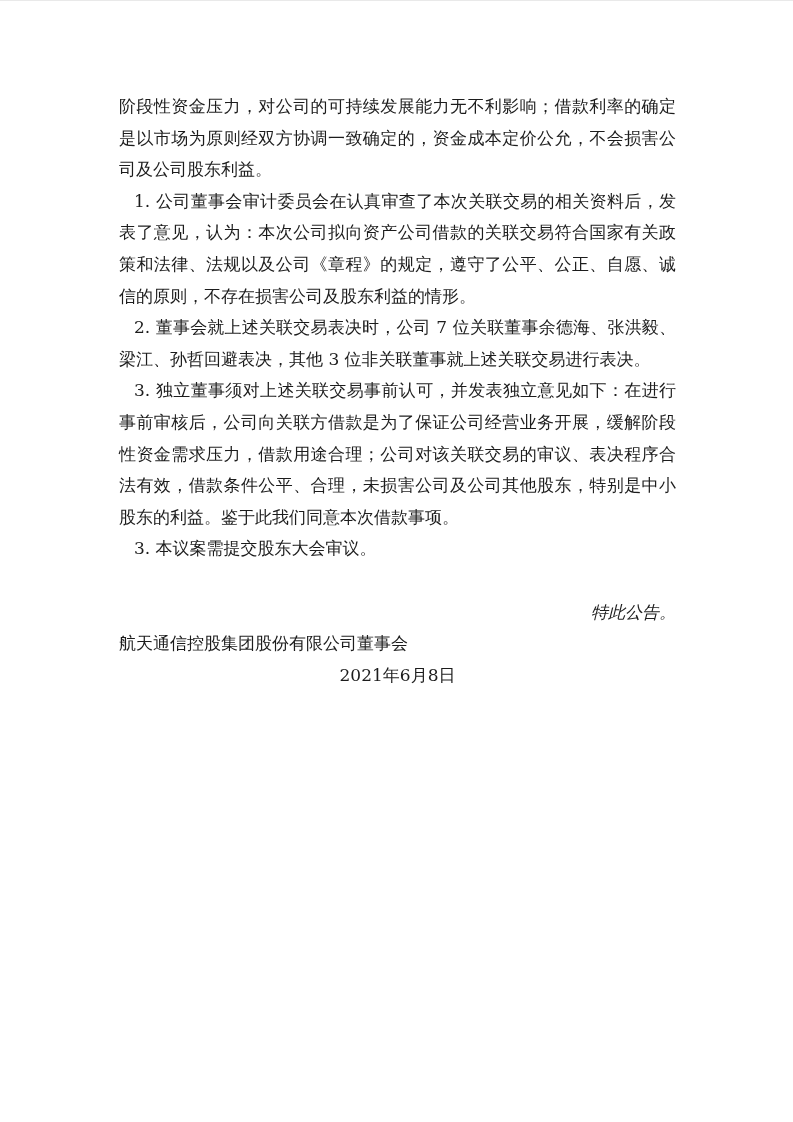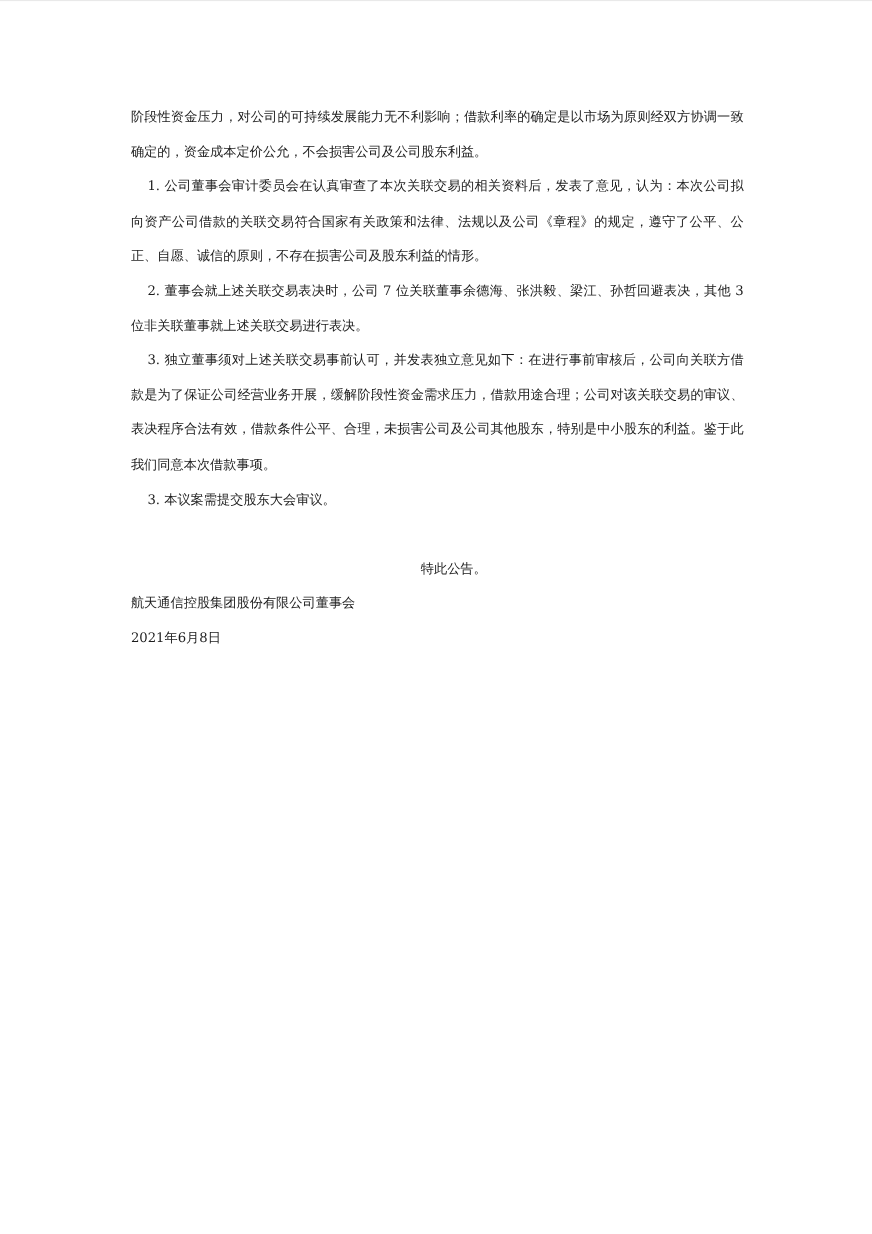--- a/index.html
+++ b/index.html
@@ -15,21 +15,21 @@
     overflow: hidden;
     box-sizing: border-box;
     border-top: 1px solid #e9e9e9;
   }
   .content {
     position: absolute;
     left: 119px;
     top: 90px;
     width: 557px;
     font-family: "DejaVu Serif", "Liberation Serif", serif;
-    font-size: 12px;
+    font-size: 17px;
     line-height: 31.6px;
     color: #1c1c1c;
     text-align: justify;
     text-justify: inter-ideograph;
   }
   .content p {
     margin: 0;
     padding: 0;
   }
   .p-cont {
@@ -38,28 +38,29 @@
   .p-heading {
     font-weight: bold;
     text-indent: 33px;
   }
   .p-num {
     text-indent: 15px;
   }
   .p-closing {
     text-indent: 30px;
     margin-top: 31.6px !important;
-    text-align: center;
+    text-align: right;
+    font-style: italic;
   }
   .p-sign {
     text-align: left;
     text-indent: 0;
   }
   .p-date {
-    text-align: left;
+    text-align: center;
     text-indent: 0;
   }
 </style>
 </head>
 <body>
 
 <div class="page">
   <div class="content">
     <p class="p-cont">阶段性资金压力，对公司的可持续发展能力无不利影响；借款利率的确定是以市场为原则经双方协调一致确定的，资金成本定价公允，不会损害公司及公司股东利益。</p>
     <p class="p-num">1. 公司董事会审计委员会在认真审查了本次关联交易的相关资料后，发表了意见，认为：本次公司拟向资产公司借款的关联交易符合国家有关政策和法律、法规以及公司《章程》的规定，遵守了公平、公正、自愿、诚信的原则，不存在损害公司及股东利益的情形。</p>

